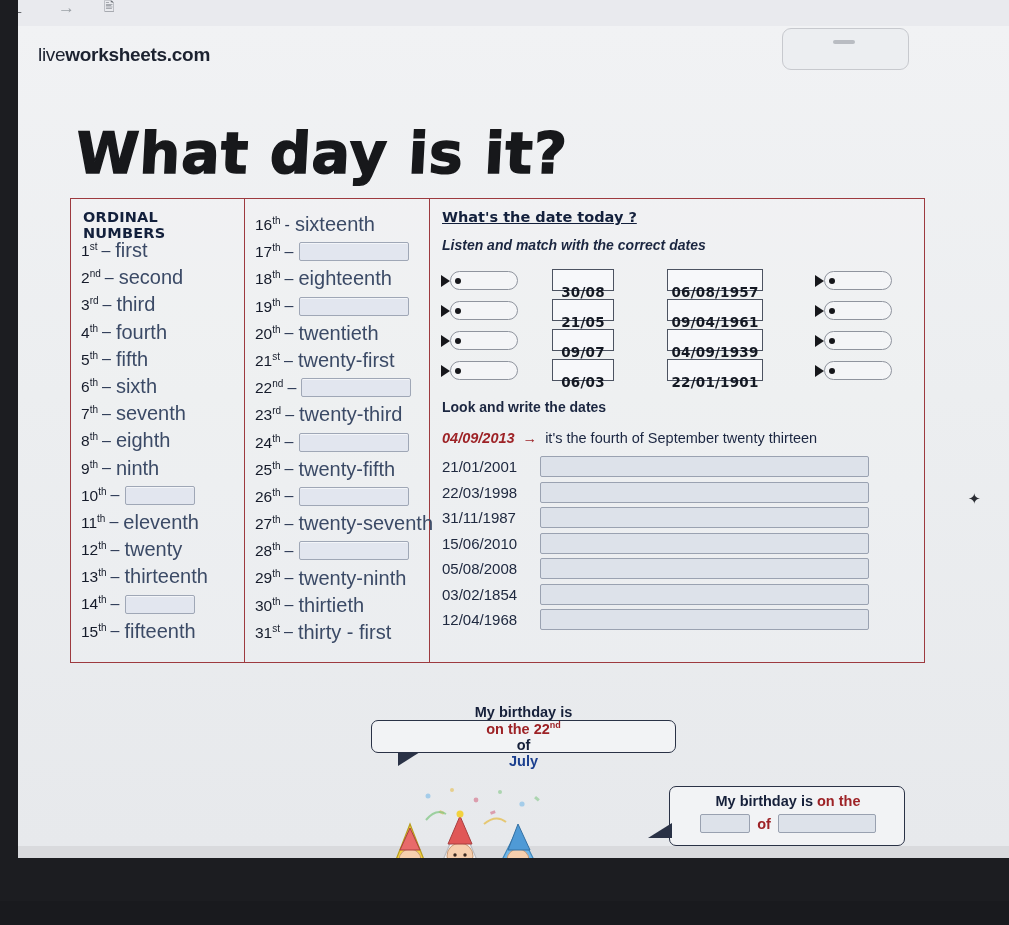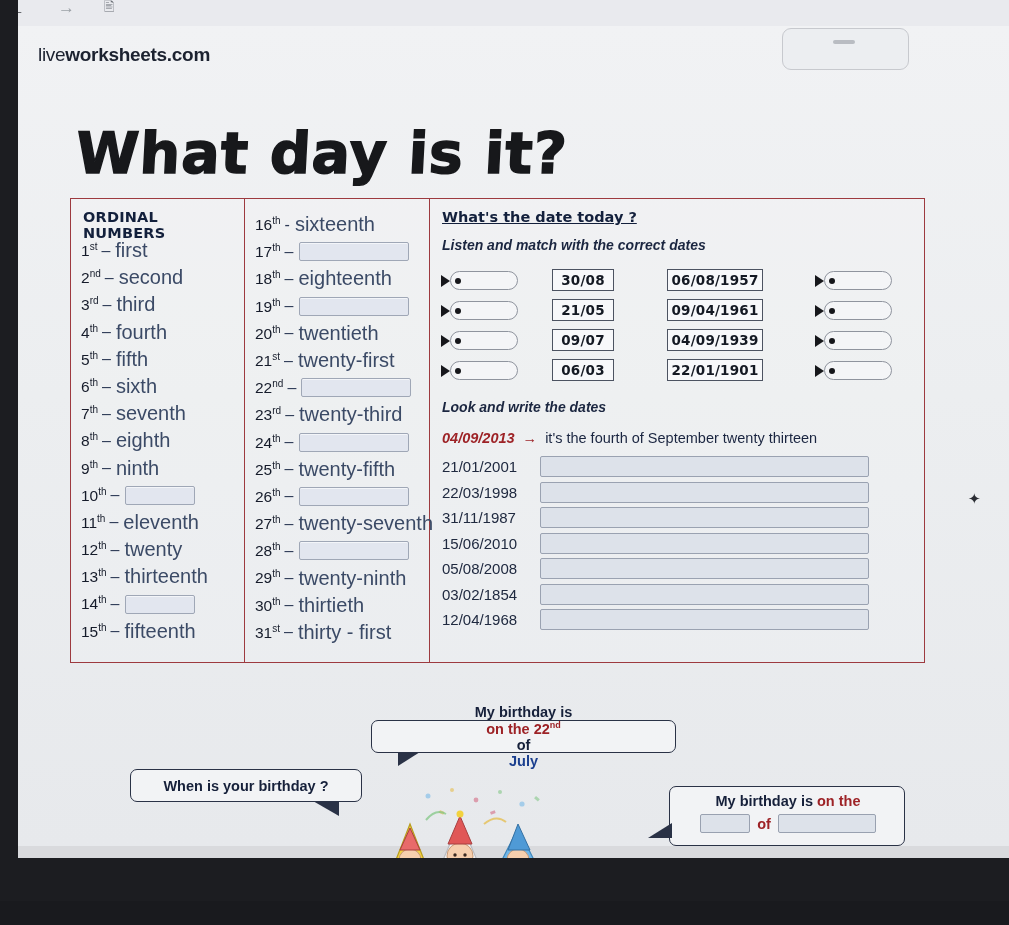--- a/index.html
+++ b/index.html
@@ -209,30 +209,30 @@
   .chip {
     position: absolute;
     border: 1px solid #4c5361;
     background: #f7f8fa;
     font-family: "DejaVu Sans", sans-serif;
     font-size: 13.5px;
     font-weight: bold;
     color: #141923;
     text-align: center;
     box-sizing: border-box;
-    padding-top: 2px;
+    padding-top: 14px;
     height: 22px;
     letter-spacing: 0.2px;
   }
   .chip.sm { width: 62px; }
   .chip.lg { width: 96px; }
   
   #c3-look {
     position: absolute; left: 12px; top: 200px;
-    font-size: 14px; font-style: italic; font-weight: bold;
+    font-size: 14px; font-weight: bold;
     color: #1b2640;
   }
   #c3-example {
     position: absolute; left: 12px; top: 231px;
     font-size: 14.5px;
     color: #9d2226;
     font-weight: bold;
     font-style: italic;
     white-space: nowrap;
   }
@@ -611,21 +611,20 @@
           </div>
         </div>
 
         <div class="bubble" id="b-bday">
           <span>My birthday is </span>
             <span class="hi"><span>on the 22</span><sup>nd</sup></span>
             <span> of </span>
             <span class="bl">July</span>
         </div>
 
-        <div class="bubble" id="b-when">When is your birthday ?</div>
 
         <div class="bubble" id="b-ans">
           <div><span>My birthday is </span><span class="hi">on the</span></div>
           <div class="line2">
             <span class="sb sb1"></span>
             <span class="hi">of</span>
             <span class="sb sb2"></span>
           </div>
         </div>
 

